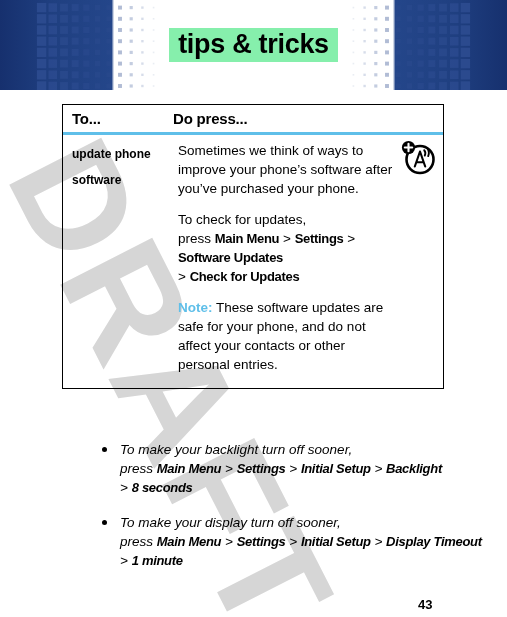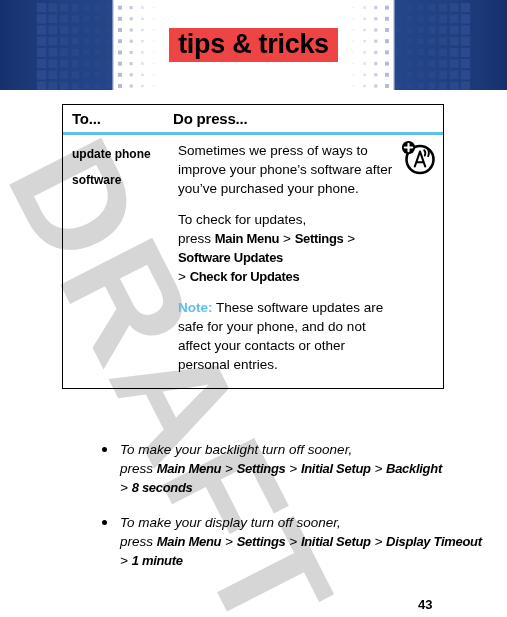--- a/index.html
+++ b/index.html
@@ -43,21 +43,21 @@
     display: flex;
     align-items: center;
     justify-content: center;
     font-size: 27px;
     font-weight: bold;
     letter-spacing: -0.3px;
     color: #000000;
     z-index: 5;
   }
   #header-title-inner {
-    background: #ef4444;
+    background: #86efac;
     padding: 2px 9px 4px 9px;
     line-height: 1.05;
   }
 
   
   #watermark {
     position: absolute;
     left: 0;
     top: 0;
     width: 507px;
@@ -406,21 +406,21 @@
     <div class="tbl-header-row">
       <div class="th-cell th-col1">To...</div>
       <div class="th-cell th-col2">Do press...</div>
     </div>
 
     <div class="tbl-body-row">
 
       <div class="td-col1">update phone software</div>
 
       <div class="td-col2">
-        <p>Sometimes we press of ways to improve your phone’s software after you’ve purchased your phone.</p>
+        <p>Sometimes we think of ways to improve your phone’s software after you’ve purchased your phone.</p>
 
         <p>
           <span>To check for updates,</span><br>
           <span>press</span>
           <span class="mpath">Main Menu</span><span class="gt"> &gt; </span><span class="mpath">Settings</span><span class="gt"> &gt; </span><span class="mpath">Software Updates</span><br><span class="gt">&gt; </span><span class="mpath">Check for Updates</span>
         </p>
 
         <p>
           <span class="note-label">Note:</span>
           <span>These software updates are safe for your phone, and do not affect your contacts or other personal entries.</span>

